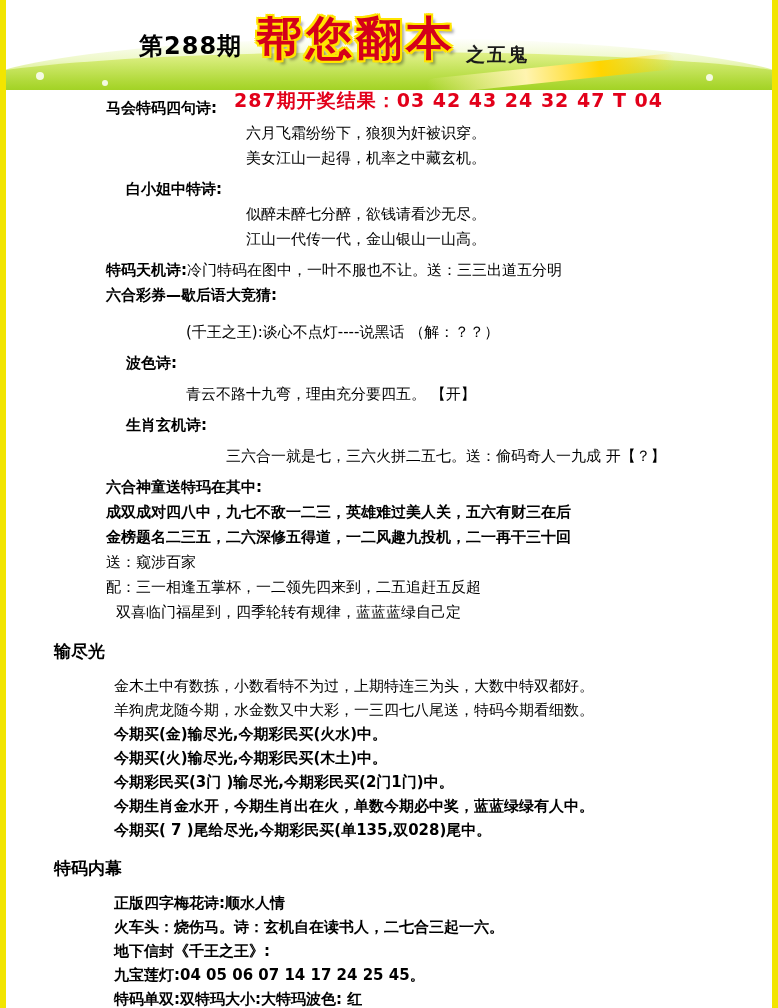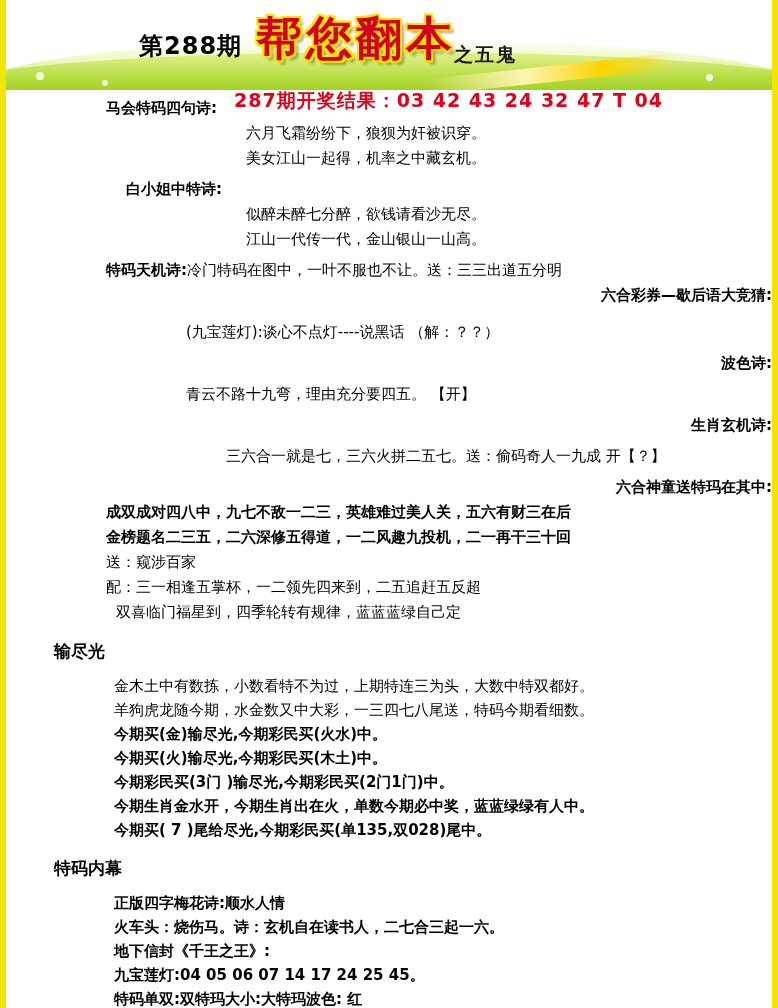--- a/index.html
+++ b/index.html
@@ -83,21 +83,21 @@
     letter-spacing: 4px;
     color: #d4001a;
     text-shadow:
        2px 0 0 #ffe400, -2px 0 0 #ffe400, 0 2px 0 #ffe400, 0 -2px 0 #ffe400,
        2px 2px 0 #ffe400, -2px 2px 0 #ffe400, 2px -2px 0 #ffe400, -2px -2px 0 #ffe400,
        4px 4px 3px rgba(0,0,0,.35);
     font-family: "DejaVu Sans", "Liberation Sans", sans-serif;
   }
   .logo-sub {
     position: absolute;
-    left: 448px;
+    left: 460px;
     top: 42px;
     font-size: 19px;
     font-weight: bold;
     color: #1a1a1a;
     letter-spacing: 2px;
   }
   
   .result-line {
     position: absolute;
     left: 228px;
@@ -114,21 +114,20 @@
     font-size: 15px;
     line-height: 25px;
   }
   .row {
     display: flex;
     align-items: flex-start;
   }
   .label {
     font-weight: bold;
     white-space: nowrap;
-    text-align: right;
   }
   .ind-100 { padding-left: 100px; }
   .ind-80 { padding-left: 80px; margin-left: 40px; }
   .ind-70 { padding-left: 100px; }
   .ind-110 { padding-left: 110px; }
   .ind-180 { padding-left: 180px; }
   .ind-220 { padding-left: 220px; }
   .ind-240 { padding-left: 240px; }
   .line { white-space: nowrap; }
   .bold { font-weight: bold; }
@@ -181,21 +180,21 @@
 
     <div class="gap-s"></div>
 
     <div class="row ind-70">
       <span class="label">特码天机诗:</span>
       <span>冷门特码在图中，一叶不服也不让。送：三三出道五分明</span>
     </div>
 
     <div class="ind-70 label">六合彩券—歇后语大竞猜:</div>
     <div class="gap-m"></div>
-    <div class="ind-180 line">(九宝莲灯):谈心不点灯----说黑话  （解：？？）</div>
+    <div class="ind-180 line">(千王之王):谈心不点灯----说黑话  （解：？？）</div>
 
     <div class="gap-s"></div>
 
     <div class="ind-80 label">波色诗:</div>
     <div class="gap-s"></div>
     <div class="ind-180 line">青云不路十九弯，理由充分要四五。  【开】</div>
 
     <div class="gap-s"></div>
 
     <div class="ind-80 label">生肖玄机诗:</div>

